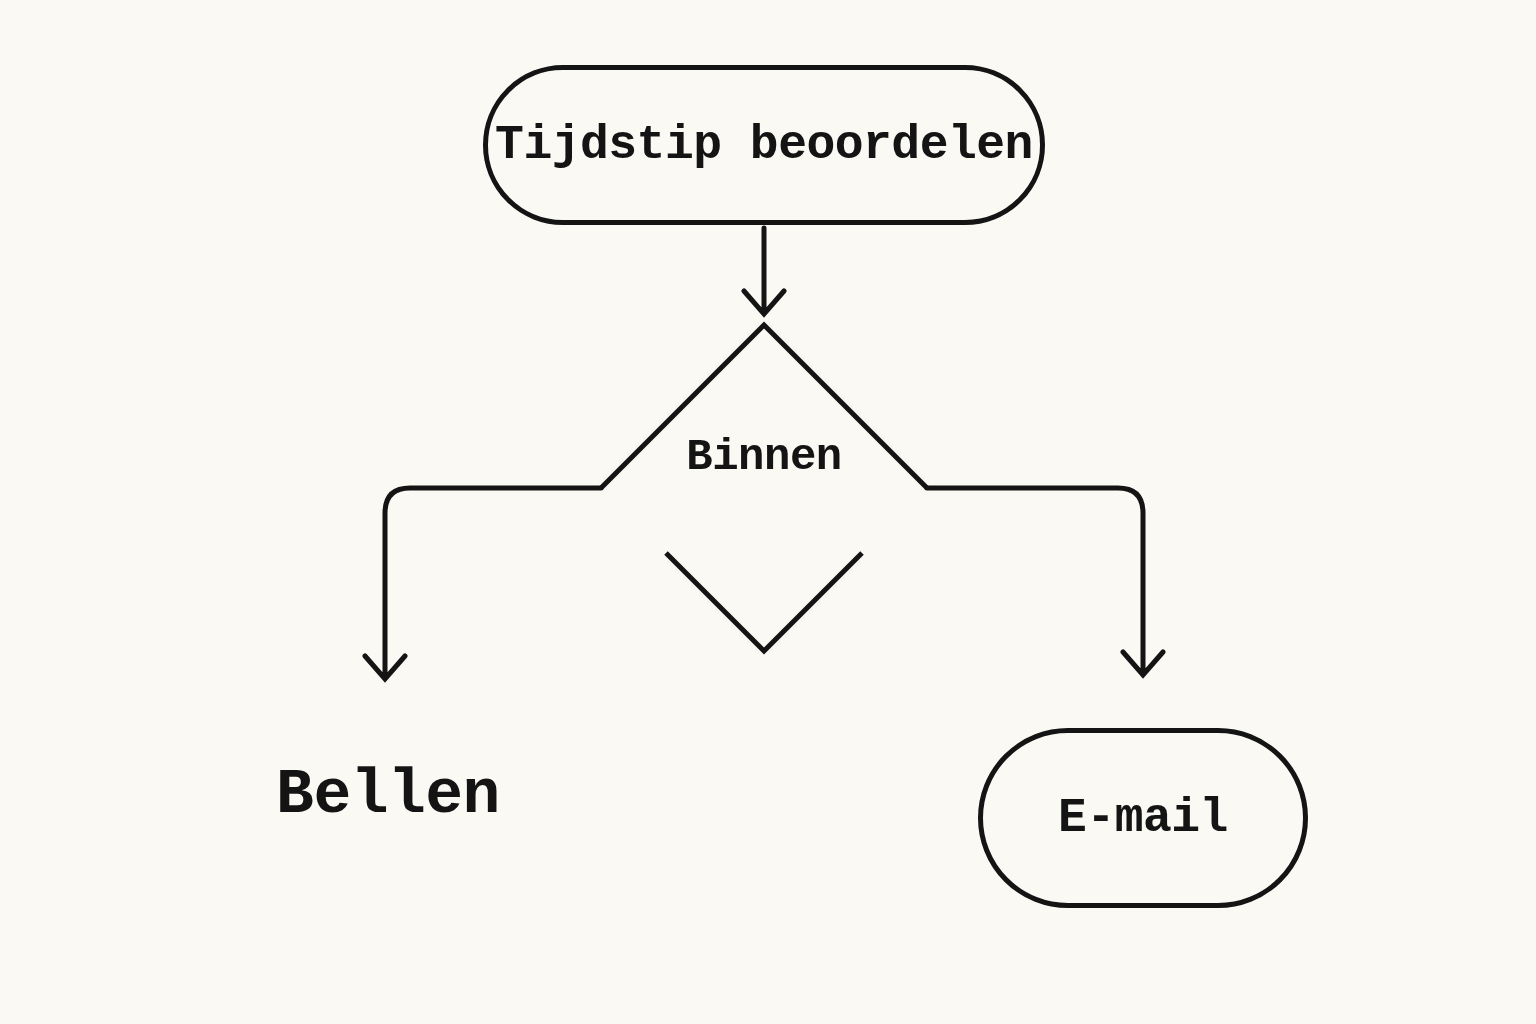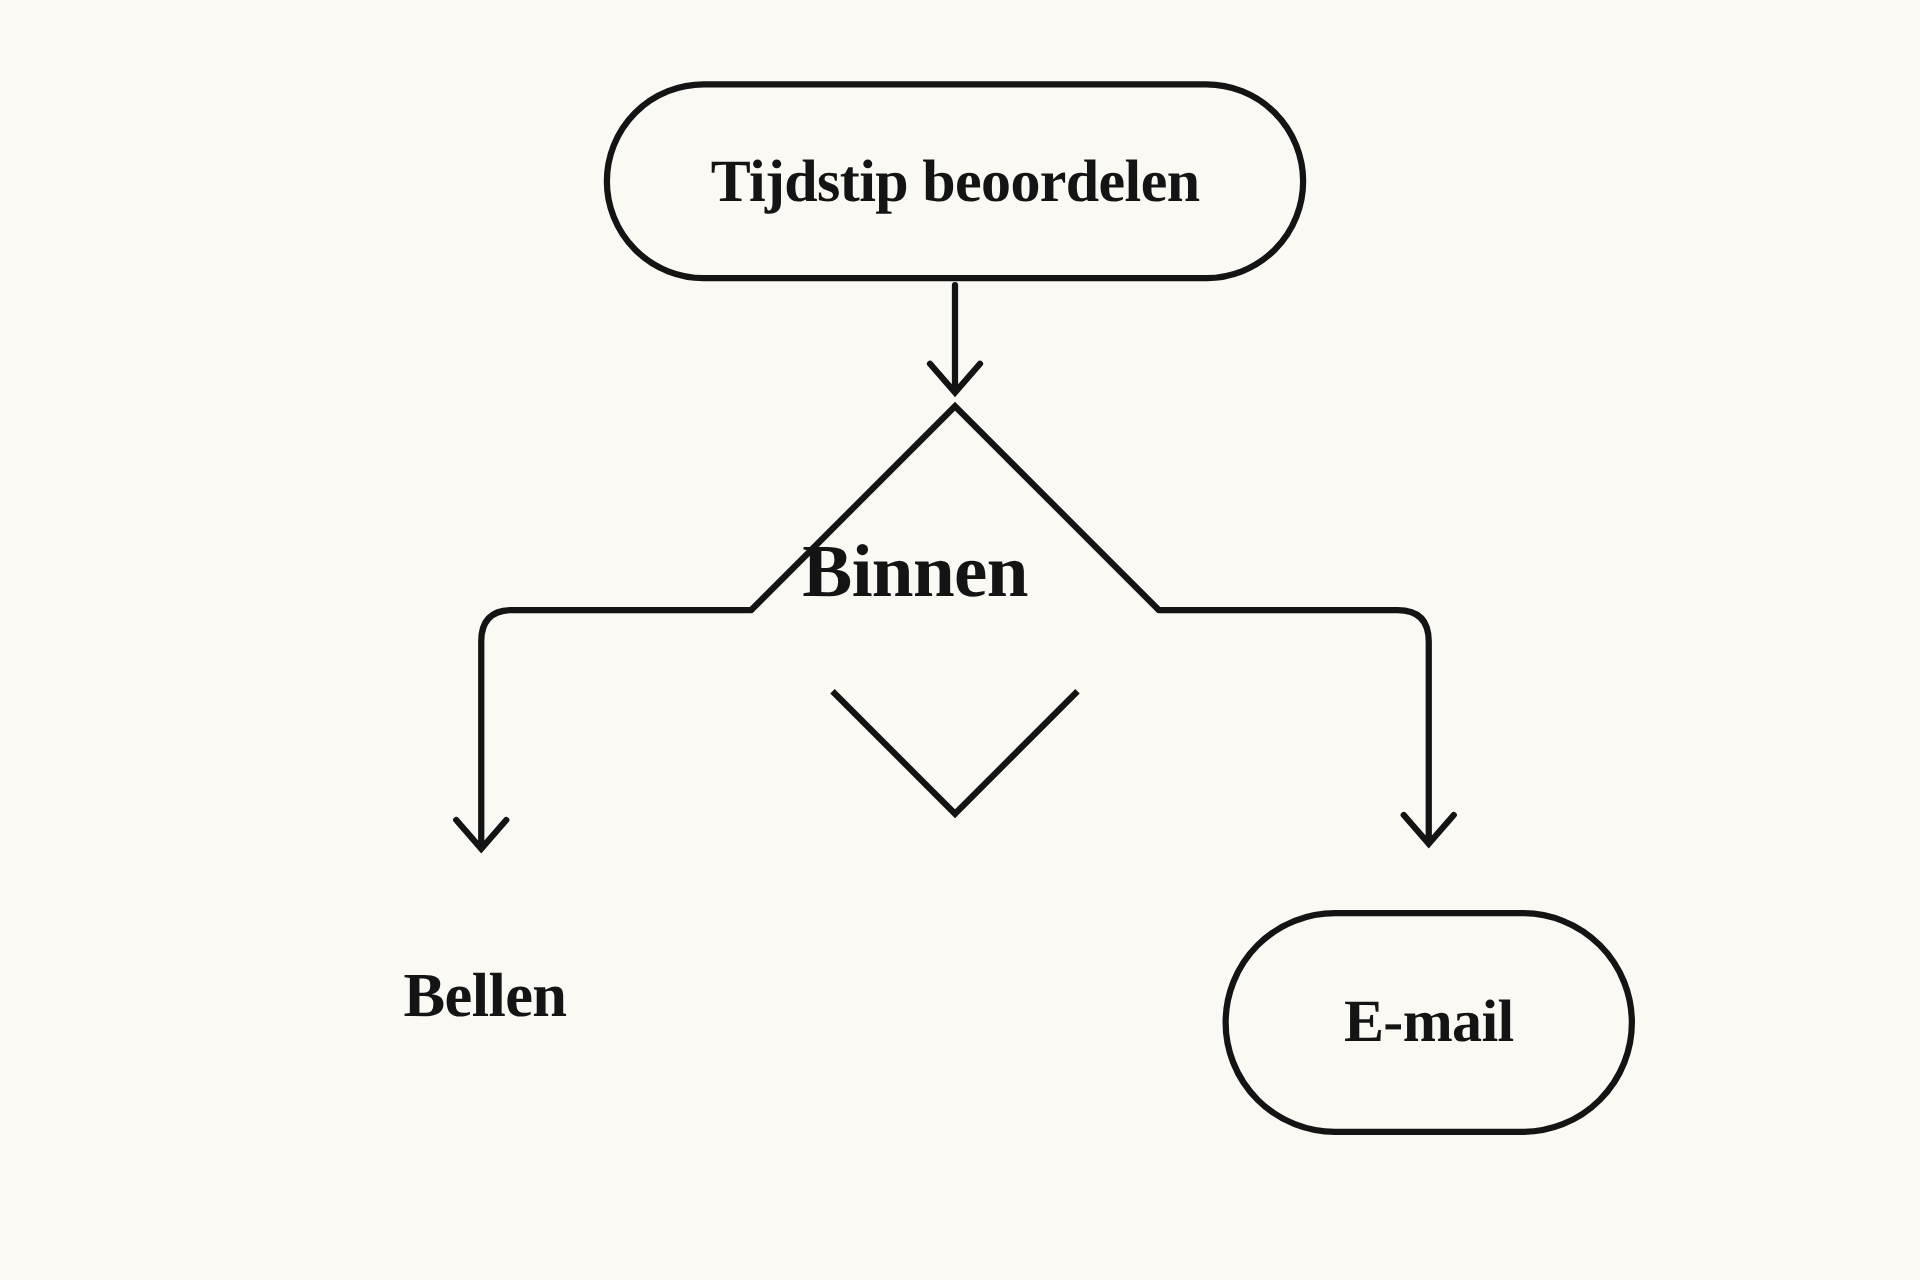--- a/index.html
+++ b/index.html
@@ -9,21 +9,21 @@
   html, body {
     margin: 0;
     padding: 0;
     background: var(--bg);
   }
   .canvas {
     position: relative;
     width: 1536px;
     height: 1024px;
     background: var(--bg);
-    font-family: Liberation Serif, serif;
+    font-family: Liberation Mono, monospace;
     color: var(--ink);
     overflow: hidden;
   }
   .edges-layer {
     position: absolute;
     left: 0;
     top: 0;
     width: 1536px;
     height: 1024px;
   }
@@ -54,32 +54,32 @@
     border-radius: 100px;
   }
   .node-start {
     left: 483px;
     top: 65px;
     width: 562px;
     height: 160px;
     font-size: 48px;
   }
   .decision-label {
-    left: 732px;
+    left: 764px;
     top: 426px;
     transform: translateX(-50%);
-    font-size: 60px;
+    font-size: 44px;
     line-height: 62px;
     white-space: nowrap;
   }
   .outcome-text {
     left: 238px;
     top: 766px;
     width: 300px;
-    font-size: 50px;
+    font-size: 63px;
     line-height: 60px;
   }
   .node-email {
     left: 978px;
     top: 728px;
     width: 330px;
     height: 180px;
     border-radius: 92px;
     font-size: 48px;
     line-height: 64px;

